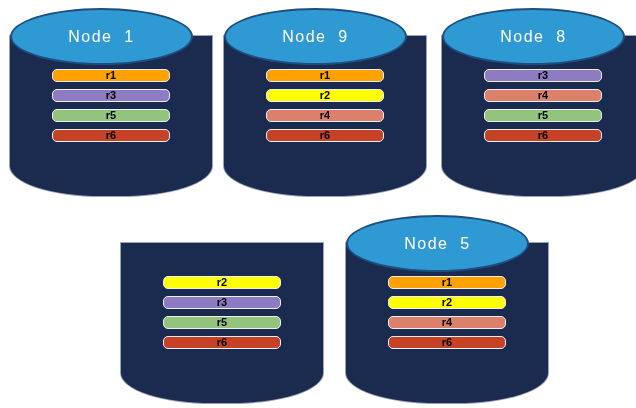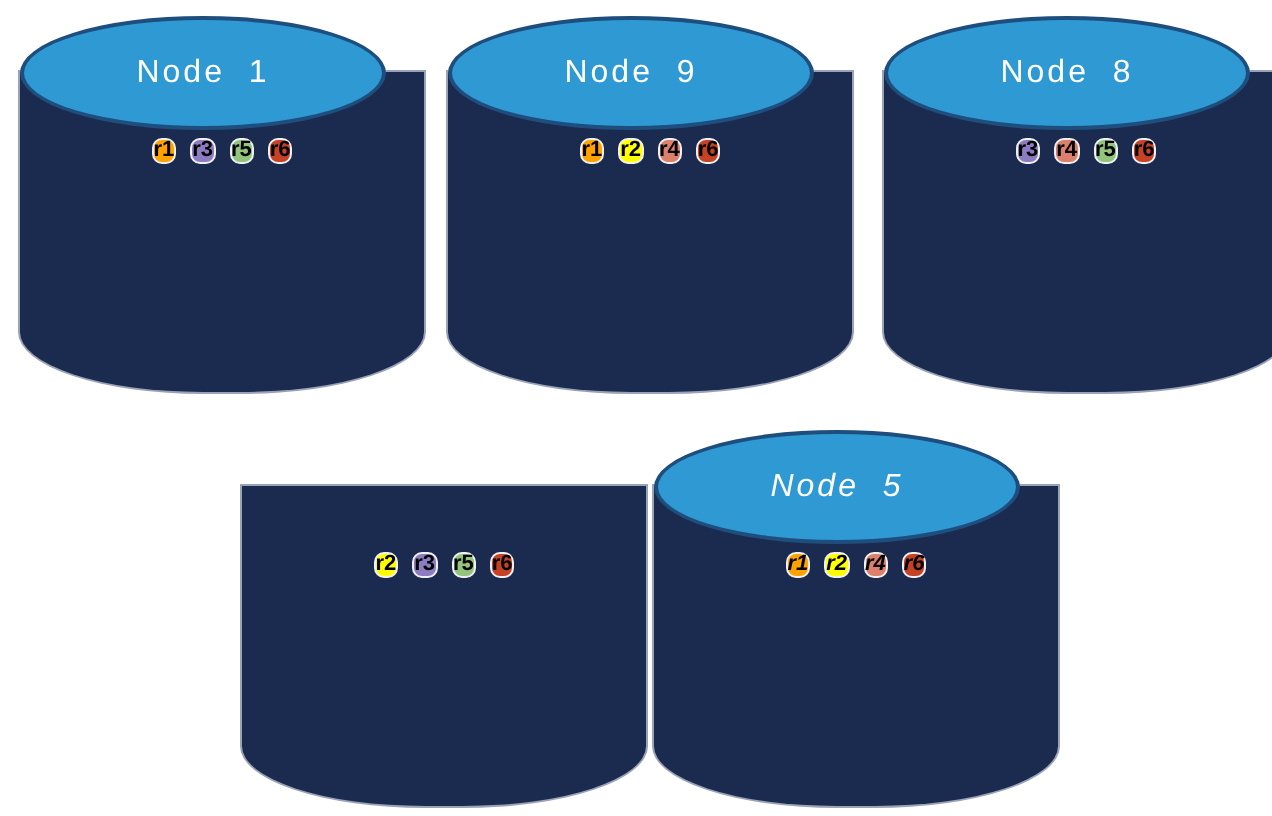--- a/index.html
+++ b/index.html
@@ -20,21 +20,21 @@
   }
   .cylinder {
     position: absolute;
     width: 202px;
     height: 188px;
   }
   .node-pos-0 { left: 10px;  top: 8px; }
   .node-pos-1 { left: 224px; top: 8px; }
   .node-pos-2 { left: 442px; top: 8px; }
   .node-pos-3 { left: 121px; top: 215px; }
-  .node-pos-4 { left: 327px; top: 215px; font-style: italic; }
+  .node-pos-4 { left: 346px; top: 215px; }
 
   .cyl-body {
     position: absolute;
     left: 0;
     top: 28px;
     width: 100%;
     height: 160px;
     background: var(--cyl-body, #1B2B4F);
     border-radius: 0 0 91.5px 91.5px / 0 0 30px 30px;
     box-shadow: 0 0 0 1px var(--cyl-edge, rgba(150,160,180,0.45));
@@ -60,21 +60,21 @@
     white-space: pre;
     user-select: none;
   }
   .bars {
     position: absolute;
     top: 61px;
     left: 50%;
     transform: translateX(-50%);
     width: 118px;
     display: flex;
-    flex-direction: row;
+    flex-direction: column;
     gap: 7px;
     justify-content: center;
   }
   .bar {
     height: 11px;
     border: 1.5px solid var(--bar-border, #F0F0F0);
     border-radius: 5px;
     display: flex;
     align-items: center;
     justify-content: center;

